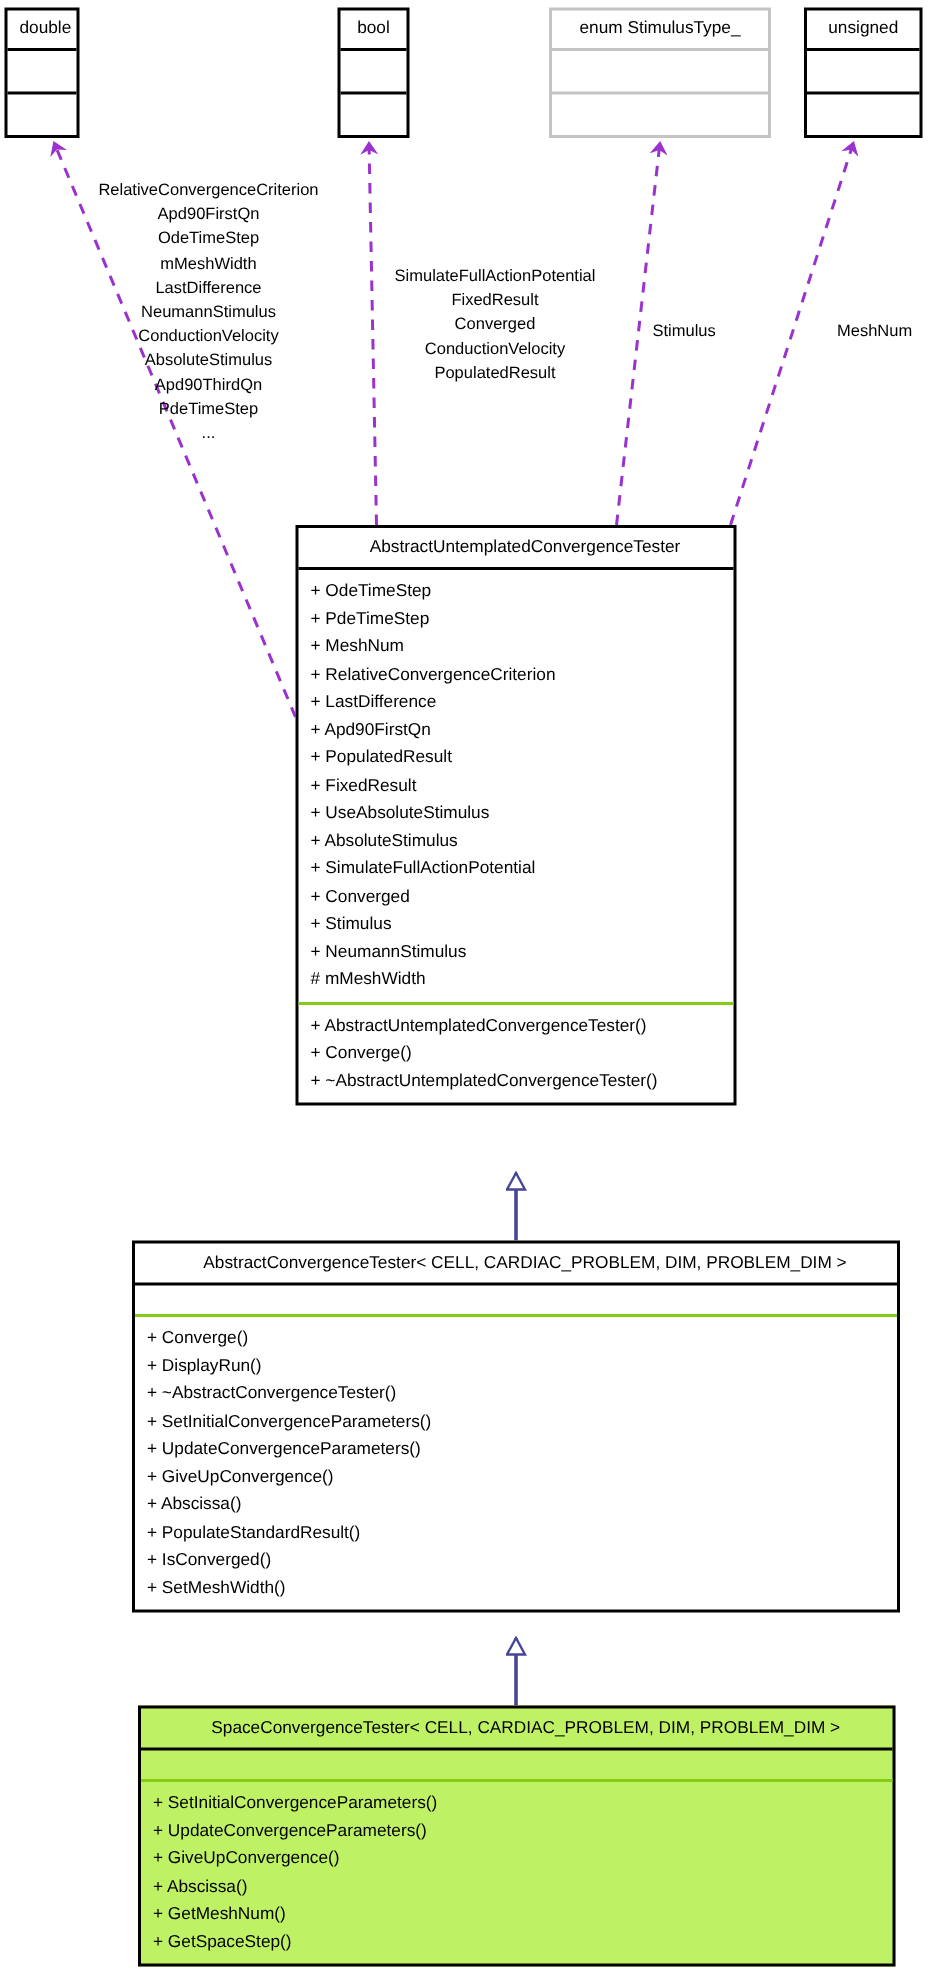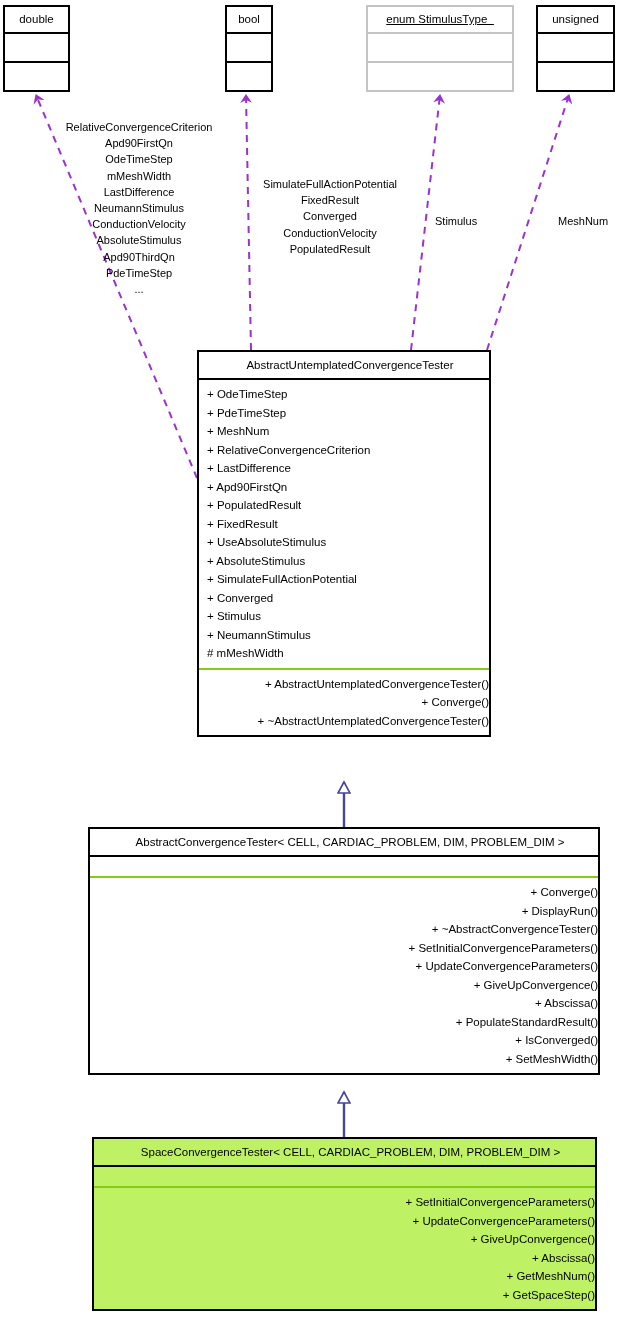--- a/index.html
+++ b/index.html
@@ -41,21 +41,20 @@
     border-bottom: 2px solid #000000;
     white-space: nowrap;
   }
   .uml-compartment {
     box-sizing: border-box;
     border-bottom: 2px solid #84cc16;
     padding: 5px 0 5px 0;
   }
   .uml-compartment.last {
     border-bottom: none;
-    text-align: right;
   }
   .uml-compartment .member {
     font-size: 11.5px;
     line-height: 18.5px;
     padding-left: 8px;
     white-space: nowrap;
   }
   .uml-compartment.empty {
     height: 21px;
   }
@@ -127,33 +126,33 @@
 
     <path d="M411,350 L440,95" stroke="#9a32cd" stroke-width="2" fill="none" stroke-dasharray="7,6" marker-end="url(#openArrowPurple)"></path>
 
     <path d="M487,350 L569,95" stroke="#9a32cd" stroke-width="2" fill="none" stroke-dasharray="7,6" marker-end="url(#openArrowPurple)"></path>
 
     <path d="M344,827 L344,782" stroke="#464699" stroke-width="2.4" fill="none" marker-end="url(#hollowTriangle)"></path>
 
     <path d="M344,1137 L344,1092" stroke="#464699" stroke-width="2.4" fill="none" marker-end="url(#hollowTriangle)"></path>
   </svg>
 
-  <div class="uml-box" style="left:3px; top:5px; width:67px; height:87px;">
+  <div class="uml-box" style="left:3px; top:5px; width:50px; height:87px;">
     <div class="stub-title">double</div>
     <div class="stub-row"></div>
     <div class="stub-row last"></div>
   </div>
 
   <div class="uml-box" style="left:225px; top:5px; width:48px; height:87px;">
     <div class="stub-title">bool</div>
     <div class="stub-row"></div>
     <div class="stub-row last"></div>
   </div>
 
-  <div class="uml-box faded" style="left:366px; top:5px; width:148px; height:87px;text-decoration:underline;">
+  <div class="uml-box faded" style="left:366px; top:5px; width:148px; height:87px;">
     <div class="stub-title">enum StimulusType_</div>
     <div class="stub-row"></div>
     <div class="stub-row last"></div>
   </div>
 
   <div class="uml-box" style="left:536px; top:5px; width:79px; height:87px;">
     <div class="stub-title">unsigned</div>
     <div class="stub-row"></div>
     <div class="stub-row last"></div>
   </div>

